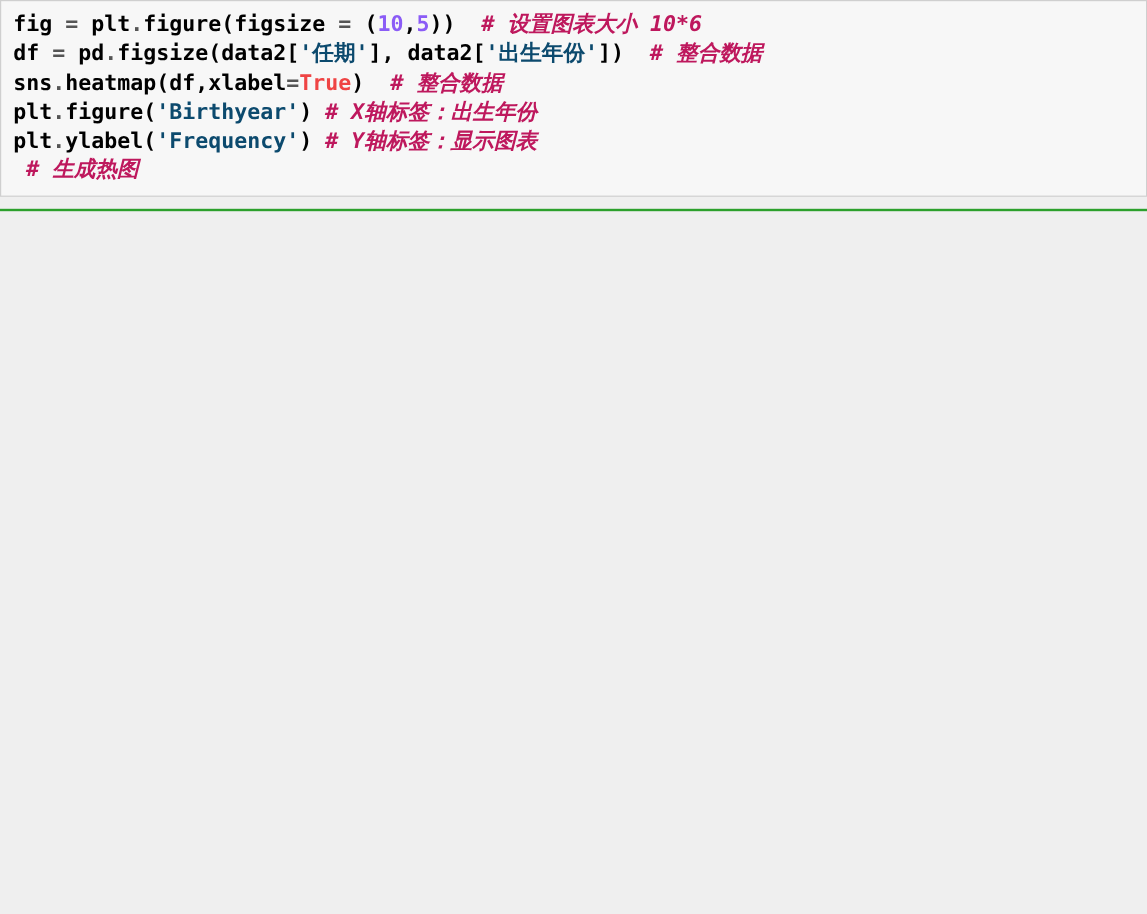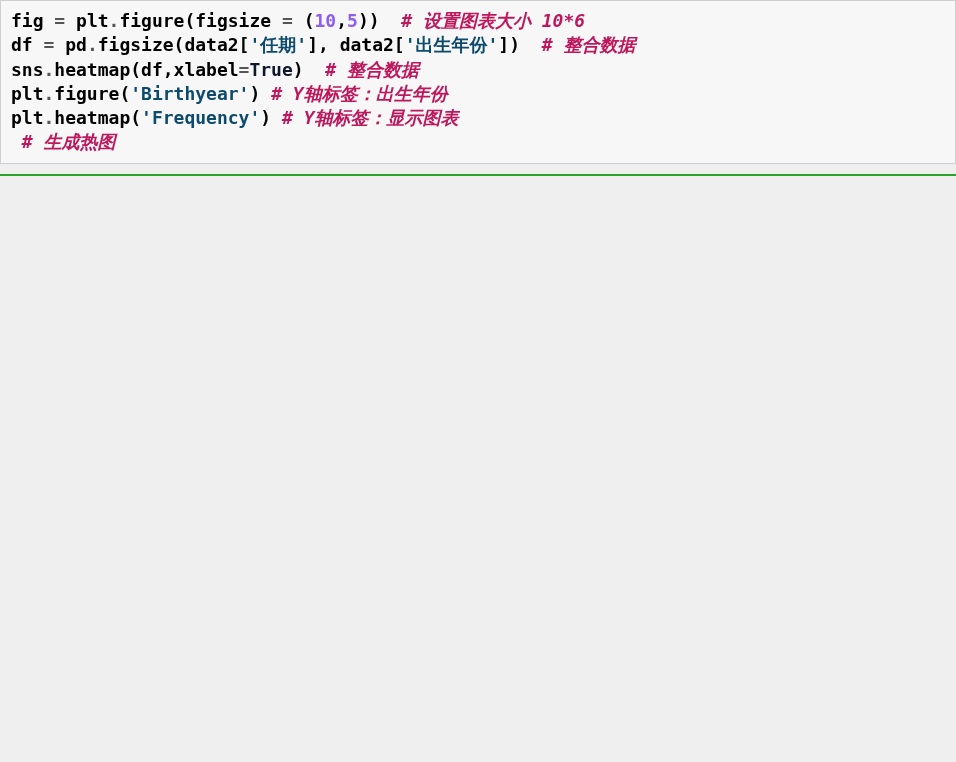--- a/index.html
+++ b/index.html
@@ -32,28 +32,28 @@
     .output-area {
       background: #efefef;
       min-height: 580px;
       margin-top: 20px;
     }
     .tok-name { color: #000; margin-top: 17px; }
     .tok-op { color: #555; }
     .tok-punct { color: #000; }
     .tok-num { color: #8b5cf6; }
     .tok-str { color: #0c4a6e; }
-    .tok-kw { color: #0f172a; font-weight: bold; }
+    .tok-kw { color: #ef4444; font-weight: bold; }
     .tok-comment { color: #be185d; font-style: italic; }
   </style>
 </head>
 <body>
 
 <div class="code-cell"><span><span class="tok-name">fig </span><span class="tok-op">=</span><span class="tok-name"> plt</span><span class="tok-op">.</span><span class="tok-name">figure(figsize </span><span class="tok-op">=</span><span class="tok-punct"> (</span><span class="tok-num">10</span><span class="tok-punct">,</span><span class="tok-num">5</span><span class="tok-punct">))  </span><span class="tok-comment"># 设置图表大小 10*6</span></span>
 <span><span class="tok-name">df </span><span class="tok-op">=</span><span class="tok-name"> pd</span><span class="tok-op">.</span><span class="tok-name">figsize(data2[</span><span class="tok-str">'任期'</span><span class="tok-name">], data2[</span><span class="tok-str">'出生年份'</span><span class="tok-punct">])  </span><span class="tok-comment"># 整合数据</span></span>
 <span><span class="tok-name">sns</span><span class="tok-op">.</span><span class="tok-name">heatmap(df,xlabel</span><span class="tok-op">=</span><span class="tok-kw">True</span><span class="tok-punct">)  </span><span class="tok-comment"># 整合数据</span></span>
-<span><span class="tok-name">plt</span><span class="tok-op">.</span><span class="tok-name">figure(</span><span class="tok-str">'Birthyear'</span><span class="tok-punct">) </span><span class="tok-comment"># Y轴标签：出生年份</span></span>
-<span><span class="tok-name">plt</span><span class="tok-op">.</span><span class="tok-name">heatmap(</span><span class="tok-str">'Frequency'</span><span class="tok-punct">) </span><span class="tok-comment"># Y轴标签：显示图表</span></span>
+<span><span class="tok-name">plt</span><span class="tok-op">.</span><span class="tok-name">figure(</span><span class="tok-str">'Birthyear'</span><span class="tok-punct">) </span><span class="tok-comment"># X轴标签：出生年份</span></span>
+<span><span class="tok-name">plt</span><span class="tok-op">.</span><span class="tok-name">ylabel(</span><span class="tok-str">'Frequency'</span><span class="tok-punct">) </span><span class="tok-comment"># Y轴标签：显示图表</span></span>
 <span><span class="tok-name"> </span><span class="tok-comment"># 生成热图</span></span></div>
 
 <div class="output-divider"></div>
 
 <div class="output-area"></div>
 
 </body></html>

